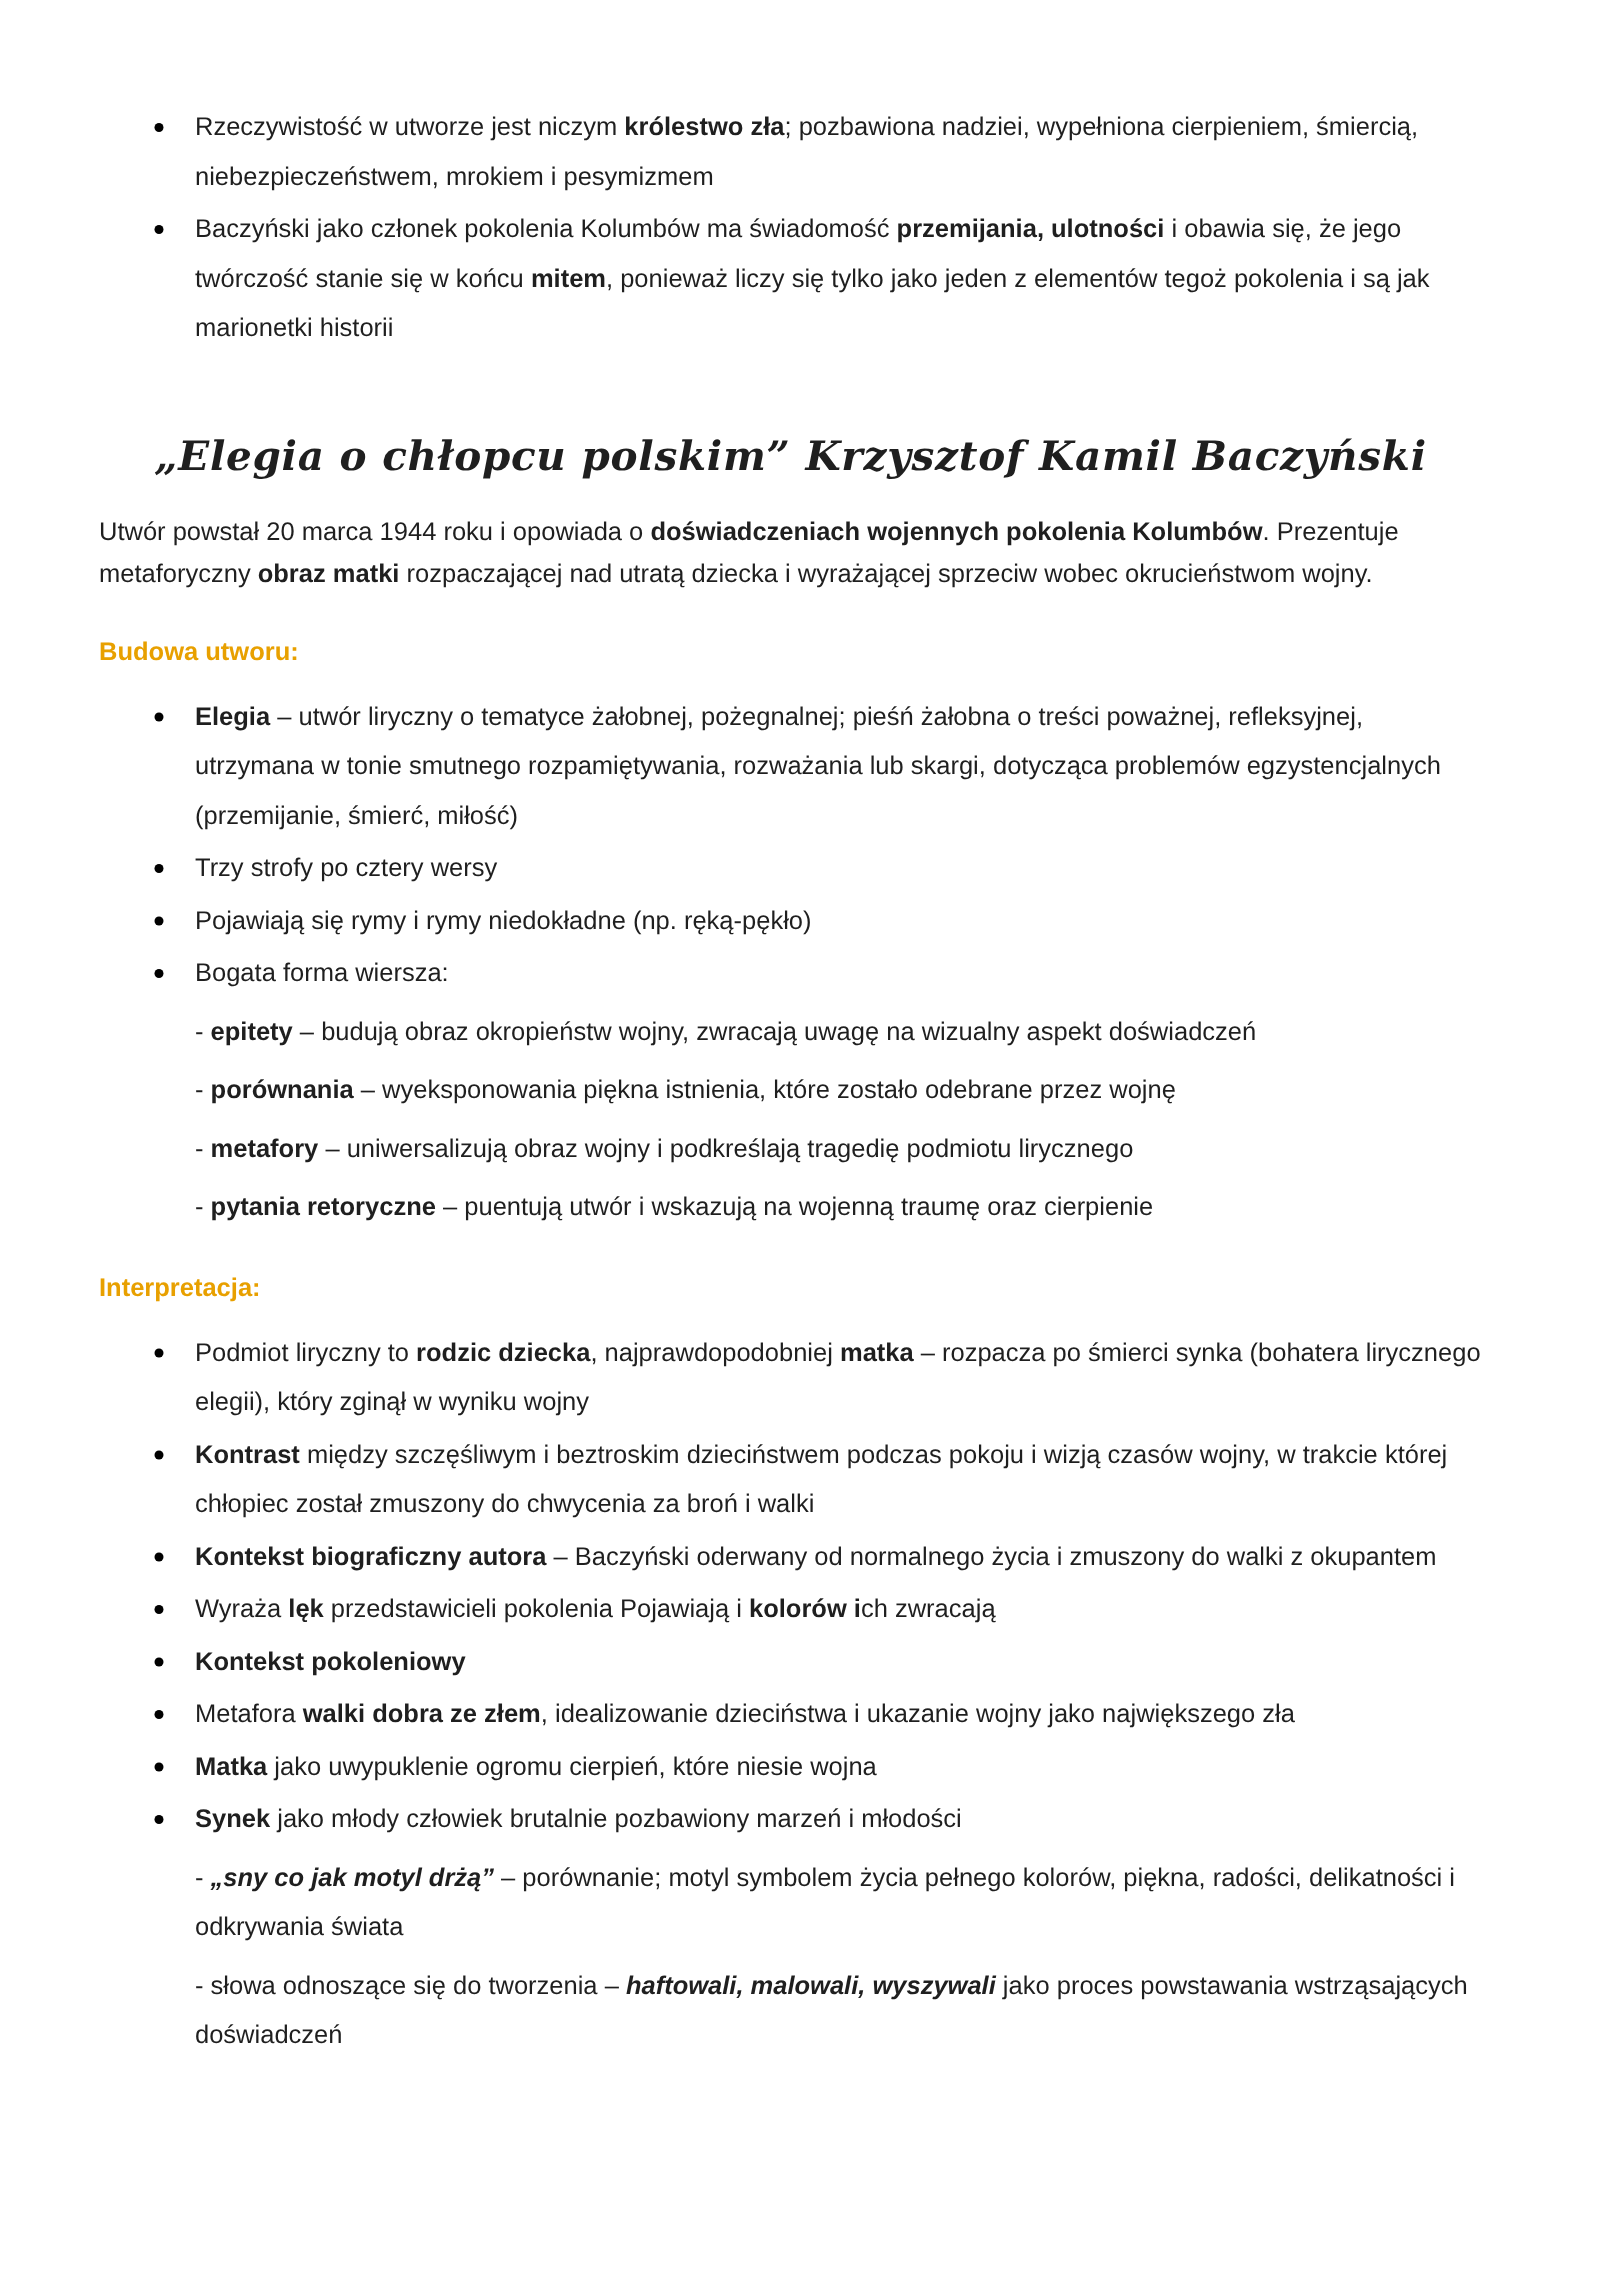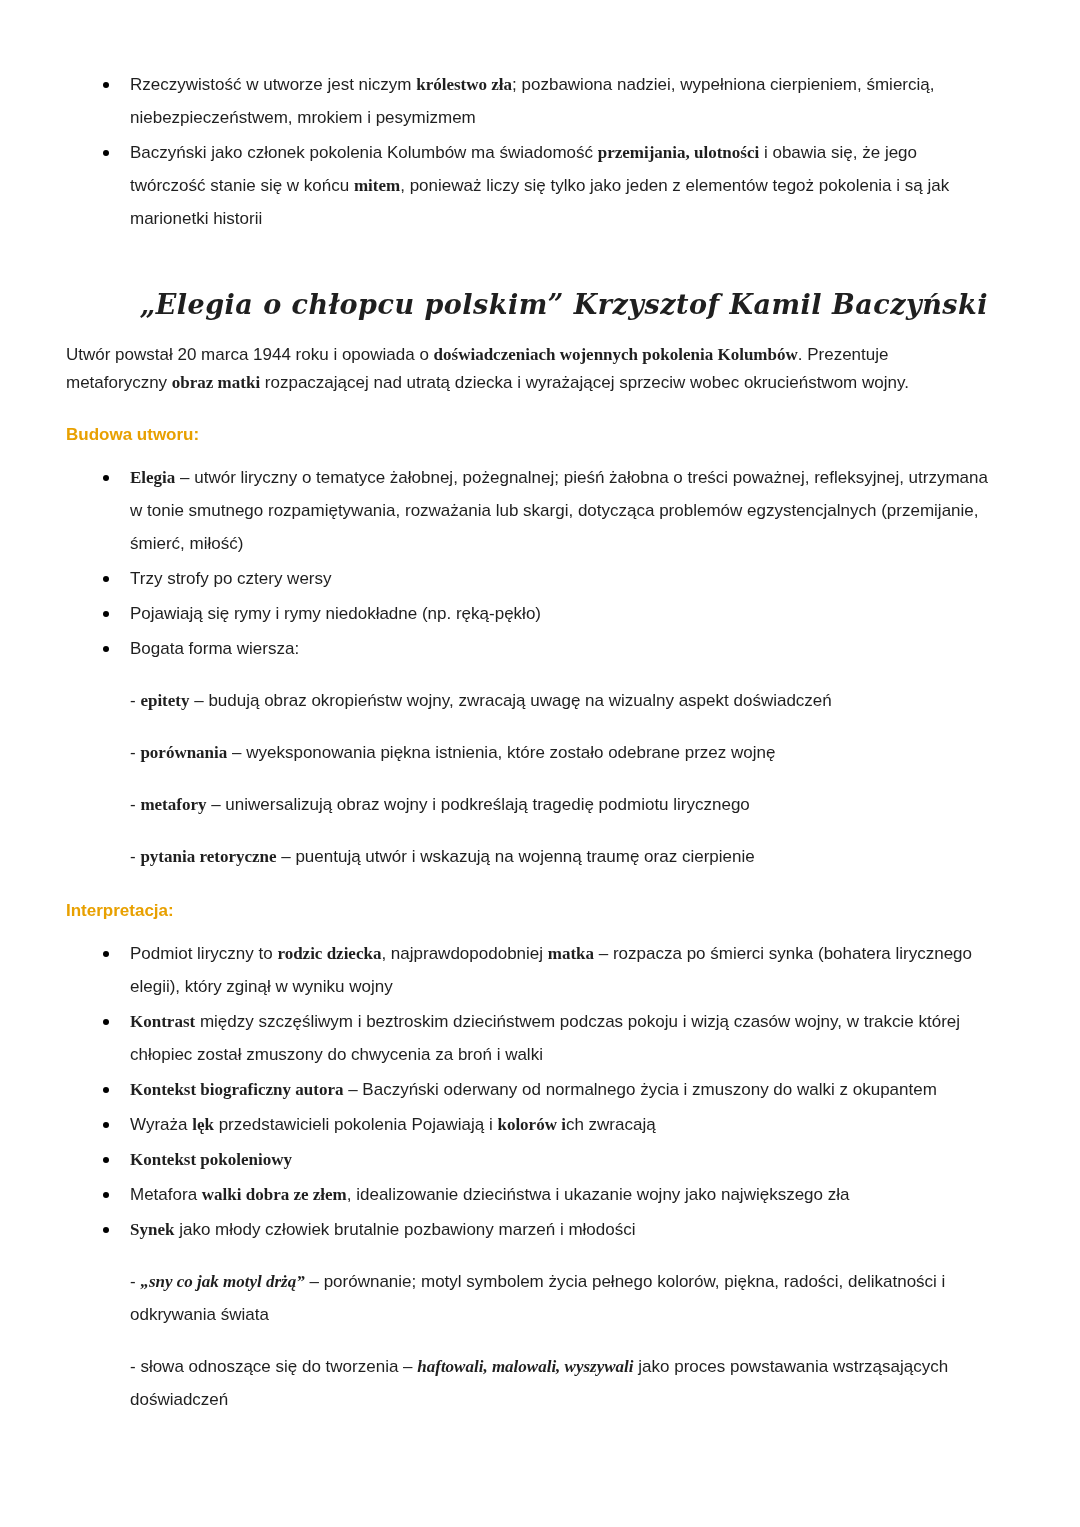--- a/index.html
+++ b/index.html
@@ -30,50 +30,50 @@
     background: #000;
     margin: 14px 21px 0 37px;
   }
   .bullet-text {
     flex: 1;
     font-size: 17px;
     line-height: 33px;
   }
   
   .subline {
-    margin: 19px 0 2px 64px;
+    margin: 6px 0 2px 64px;
     font-size: 17px;
     line-height: 33px;
   }
   
   .paragraph {
     font-size: 17px;
     line-height: 28px;
     margin: 20px 0 10px 0;
   }
   
   .doc-title {
-    text-align: right;
+    text-align: center;
     font-family: "DejaVu Serif", serif;
     font-weight: bold;
     font-style: italic;
     font-size: 27px;
     line-height: 1.2;
     margin: 54px 0 16px 0;
     letter-spacing: 0.5px;
   }
   
   .section-heading {
     color: var(--accent, #e8a000);
     font-weight: bold;
     font-size: 17px;
     line-height: 24px;
     margin: 26px 0 14px 0;
   }
-  .bold { font-weight: bold; font-family: Liberation Serif, serif; }
+  .bold { font-weight: bold; }
   .italic { font-style: italic; }
 </style>
 </head>
 <body style="background: rgb(255, 255, 255);">
 
 <main class="page">
   <div id="doc">
       <div class="bullet-item">
         <span class="dot"></span>
         <div class="bullet-text"><span>Rzeczywistość w utworze jest niczym </span><span class="bold">królestwo zła</span><span>; pozbawiona nadziei, wypełniona cierpieniem, śmiercią, niebezpieczeństwem, mrokiem i pesymizmem</span></div>
@@ -125,18 +125,22 @@
       <div class="bullet-item">
         <span class="dot"></span>
         <div class="bullet-text"><span class="bold">Kontekst pokoleniowy</span></div>
       </div>
       <div class="bullet-item">
         <span class="dot"></span>
         <div class="bullet-text"><span>Metafora </span><span class="bold">walki dobra ze złem</span><span>, idealizowanie dzieciństwa i ukazanie wojny jako największego zła</span></div>
       </div>
       <div class="bullet-item">
         <span class="dot"></span>
+        <div class="bullet-text"><span class="bold">Matka</span><span> jako uwypuklenie ogromu cierpień, które niesie wojna</span></div>
+      </div>
+      <div class="bullet-item">
+        <span class="dot"></span>
         <div class="bullet-text"><span class="bold">Synek</span><span> jako młody człowiek brutalnie pozbawiony marzeń i młodości</span></div>
       </div>
       <div class="subline"><span>- </span><span class="bold italic">„sny co jak motyl drżą”</span><span> – porównanie; motyl symbolem życia pełnego kolorów, piękna, radości, delikatności i odkrywania świata</span></div>
       <div class="subline"><span>- słowa odnoszące się do tworzenia – </span><span class="bold italic">haftowali, malowali, wyszywali</span><span> jako proces powstawania wstrząsających doświadczeń</span></div>
     </div>
 </main>
 
 </body></html>

